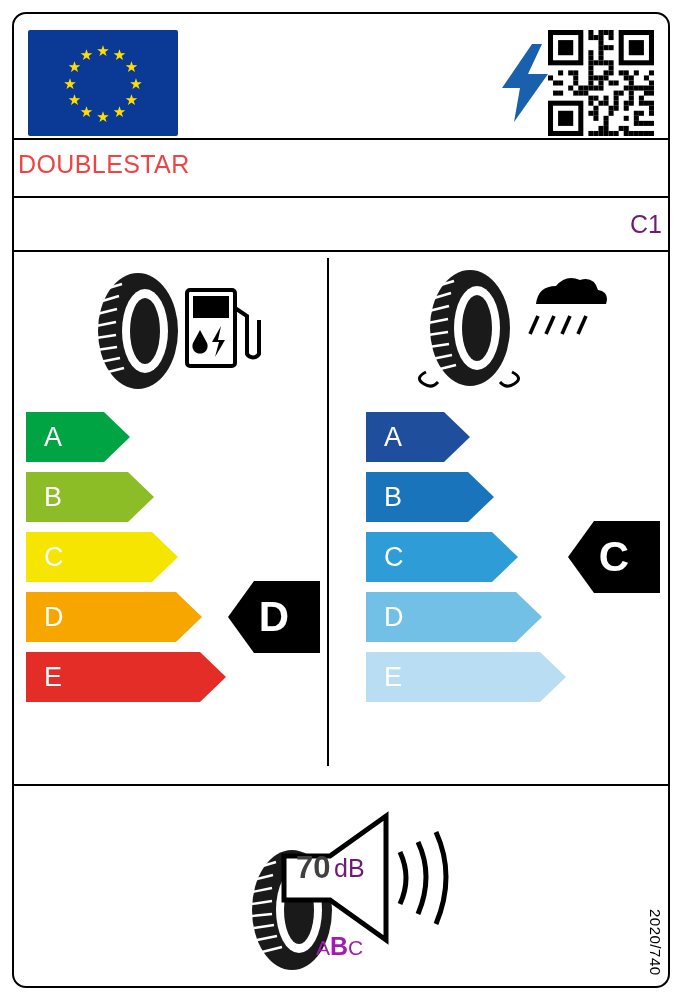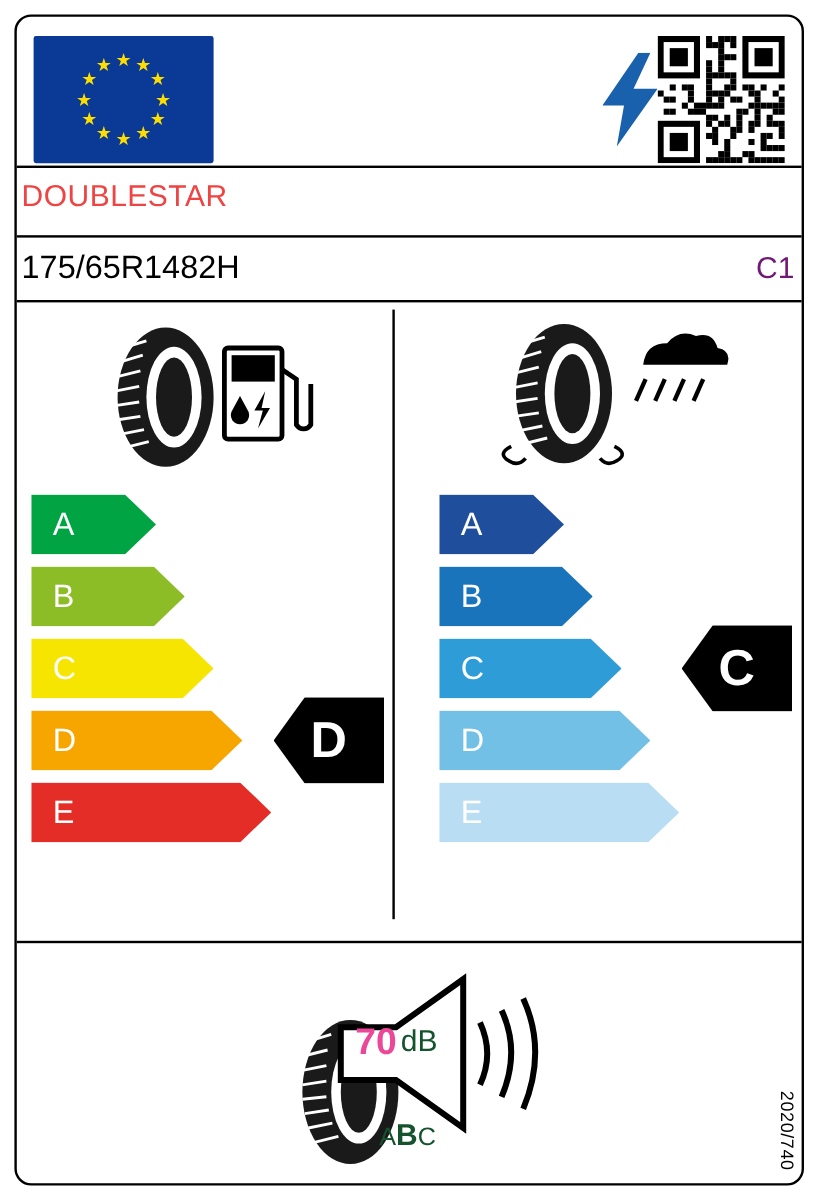--- a/index.html
+++ b/index.html
@@ -174,31 +174,31 @@
     position: absolute;
     left: 0;
     top: 790px;
     width: 682px;
     height: 200px;
   }
   .noise-value {
     position: absolute;
     font-weight: bold;
     font-size: 31px;
-    color: #ec4899;
+    color: #404040;
   }
   .noise-db {
     position: absolute;
     font-size: 25px;
-    color: #14532d;
+    color: #701a75;
   }
   .noise-class {
     position: absolute;
     font-size: 21px;
-    color: #14532d;
+    color: #a21caf;
   }
   .noise-class b { font-size: 25px; }
 
   .regulation {
     position: absolute;
     right: 18px;
     bottom: 24px;
     font-size: 15px;
     color: #000;
     writing-mode: vertical-rl;
@@ -367,21 +367,20 @@
           <rect x="0" y="70.66666666666666" width="35.33333333333333" height="35.33333333333333" fill="#000"></rect>
           <rect x="5.0476190476190474" y="75.71428571428571" width="25.238095238095237" height="25.238095238095237" fill="#fff"></rect>
           <rect x="10.095238095238095" y="80.76190476190476" width="15.142857142857142" height="15.142857142857142" fill="#000"></rect>
         </svg>
     </div>
   </div>
 
   <div class="hr hr1"></div>
   <div class="brand">DOUBLESTAR</div>
   <div class="hr hr2"></div>
-  <div class="tyre-size">175/65R1482H</div>
   <div class="tyre-class">C1</div>
   <div class="hr hr3"></div>
 
   <div class="vdiv"></div>
 
   <div class="picto" style="left:88px; top:268px;">
     <svg width="180" height="126" viewBox="0 0 180 126">
 
       <g>
         <ellipse cx="50" cy="63" rx="40" ry="58" fill="#1a1a1a"></ellipse>

